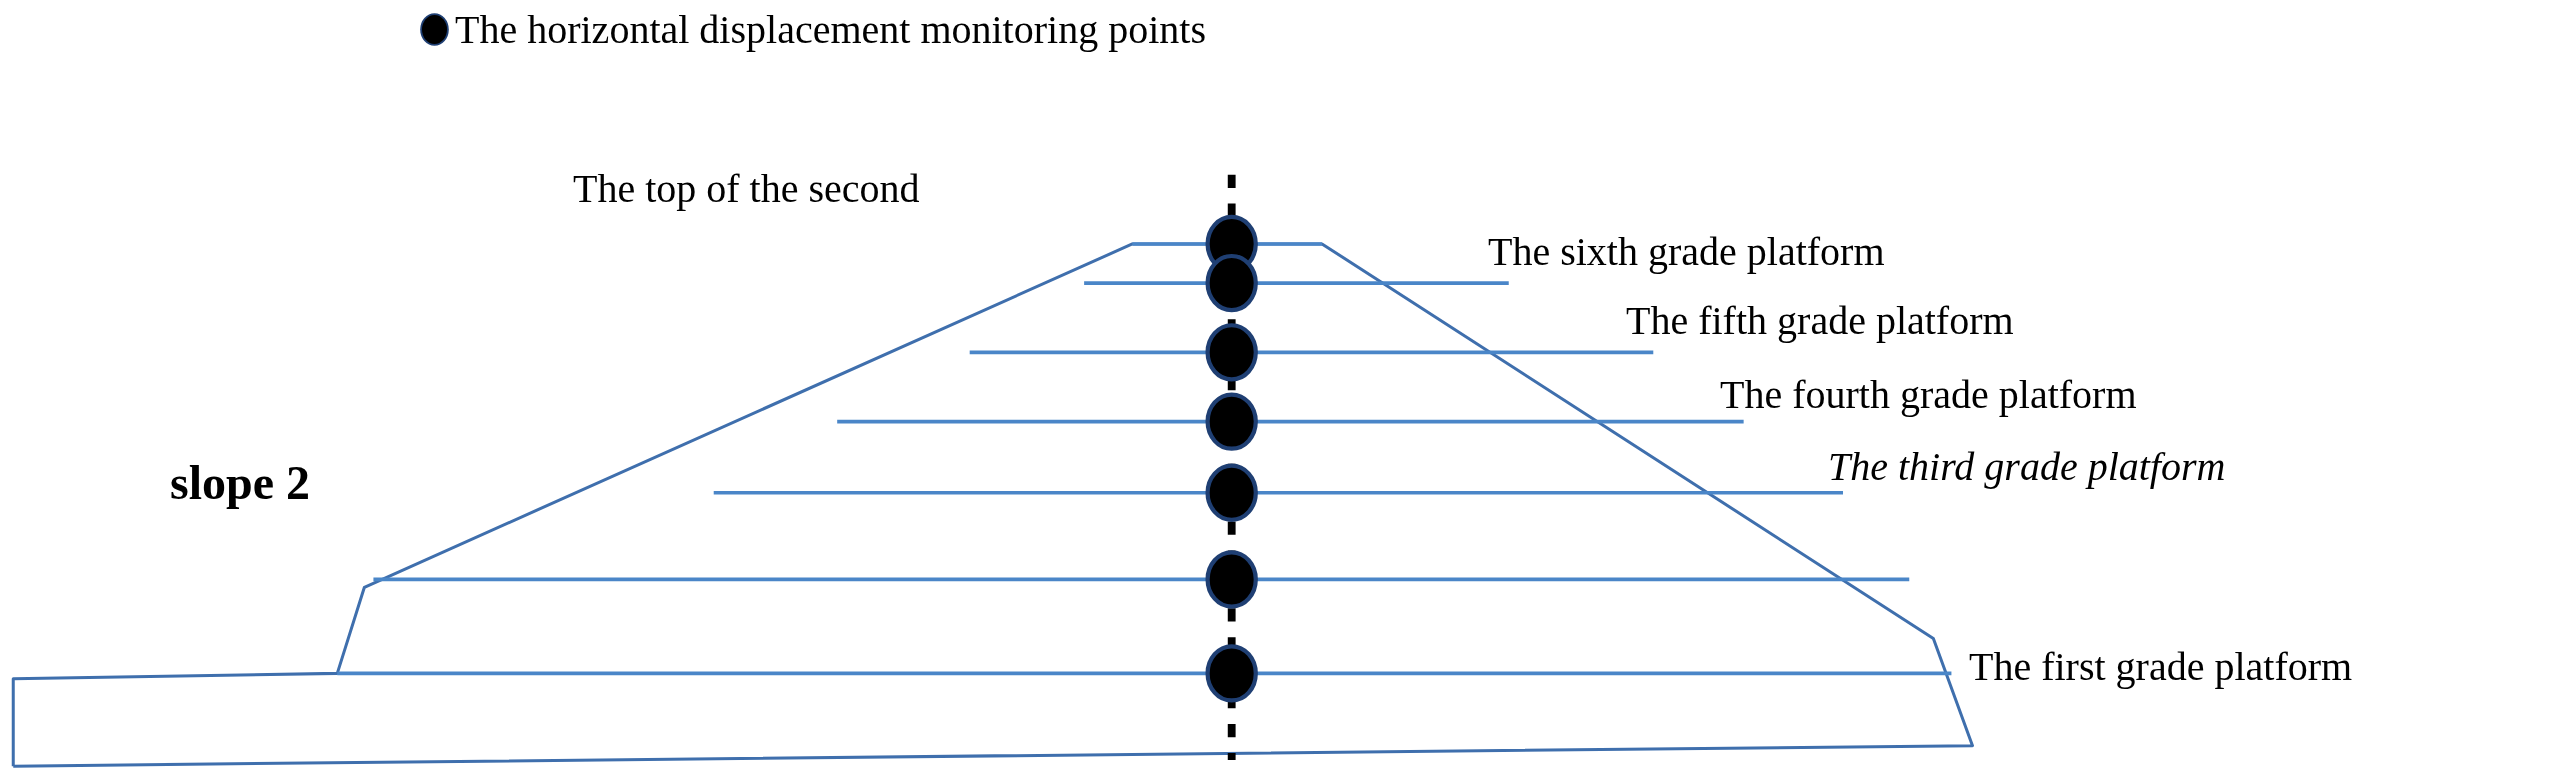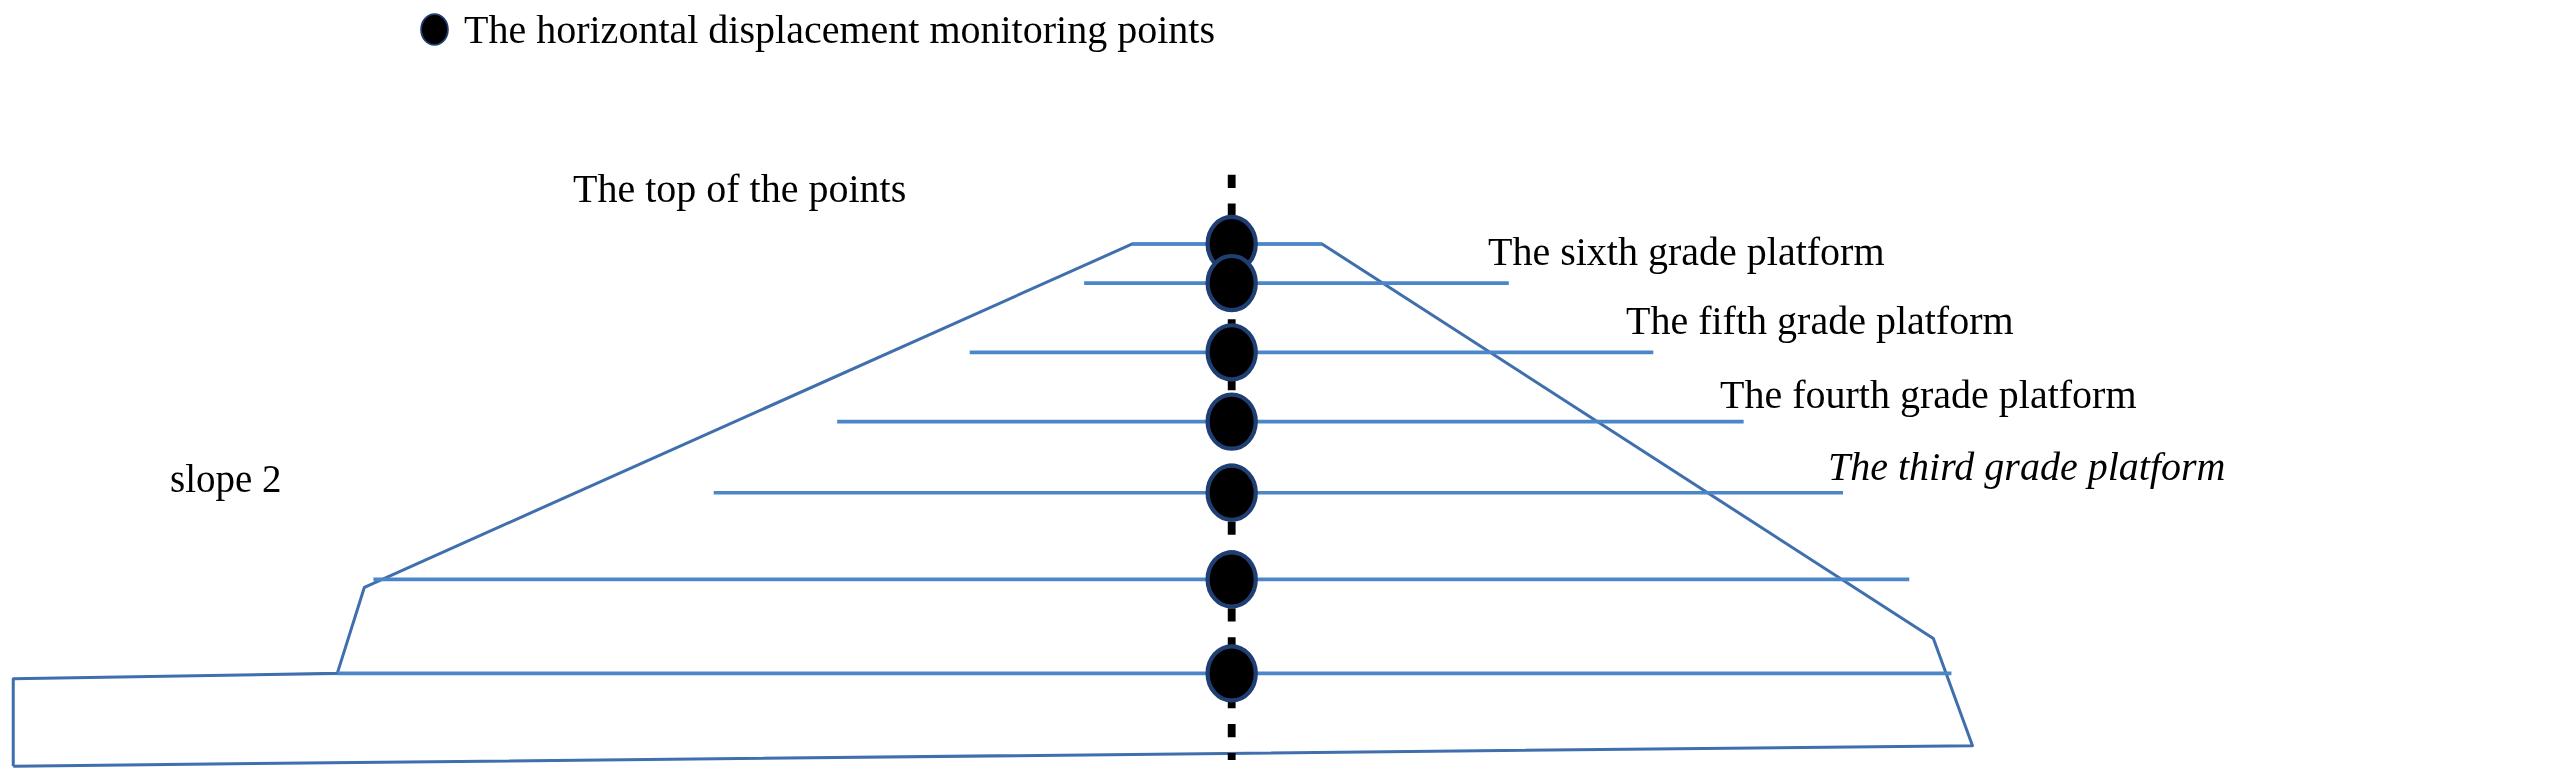--- a/index.html
+++ b/index.html
@@ -27,43 +27,43 @@
     white-space: nowrap;
     color: #000000;
     line-height: 1;
   }
   
   #legend {
     left: 422px;
     top: 9.6px;
     display: flex;
     align-items: center;
-    gap: 17px;
+    gap: 8px;
     font-size: 40px;
   }
   #legend-dot {
     width: 25px;
     height: 29px;
     border-radius: 50%;
     background: #000000;
     box-shadow: 0 0 0 1.8px #1f3f73;
     flex: 0 0 auto;
   }
   #legend-label { font-size: 40px; }
 
   #top-of-slope-label {
     left: 573px;
     top: 169px;
     font-size: 40px;
   }
   #slope-2-label {
     left: 170px;
     top: 459px;
-    font-size: 39px;
-    font-weight: normal;
+    font-size: 48px;
+    font-weight: bold;
   }
 
   .platform-label {
     font-size: 40px;
     text-align: left;
   }
   #label-6 { left: 1488px; top: 232px; }
   #label-5 { left: 1626px; top: 301px; }
   #label-4 { left: 1720px; top: 375px; }
   #label-3 { left: 1828px; top: 447px; font-style: italic; }
@@ -100,22 +100,23 @@
       <ellipse cx="2045" cy="962" rx="40" ry="45" fill="#000000" stroke="#1f3f73" stroke-width="7"></ellipse>
       <ellipse cx="2045" cy="1118" rx="40" ry="45" fill="#000000" stroke="#1f3f73" stroke-width="7"></ellipse>
     </g>
   </svg>
 
   <div class="txt" id="legend">
     <span id="legend-dot"></span>
     <span id="legend-label">The horizontal displacement monitoring points</span>
   </div>
 
-  <div class="txt" id="top-of-slope-label">The top of the points</div>
+  <div class="txt" id="top-of-slope-label">The top of the second</div>
   <div class="txt" id="slope-2-label">slope 2</div>
 
   <div class="txt platform-label" id="label-6">The sixth grade platform</div>
   <div class="txt platform-label" id="label-5">The fifth grade platform</div>
   <div class="txt platform-label" id="label-4">The fourth grade platform</div>
   <div class="txt platform-label" id="label-3">The third grade platform</div>
+  <div class="txt platform-label" id="label-1">The first grade platform</div>
 
 </div>
 
 
 </body></html>

